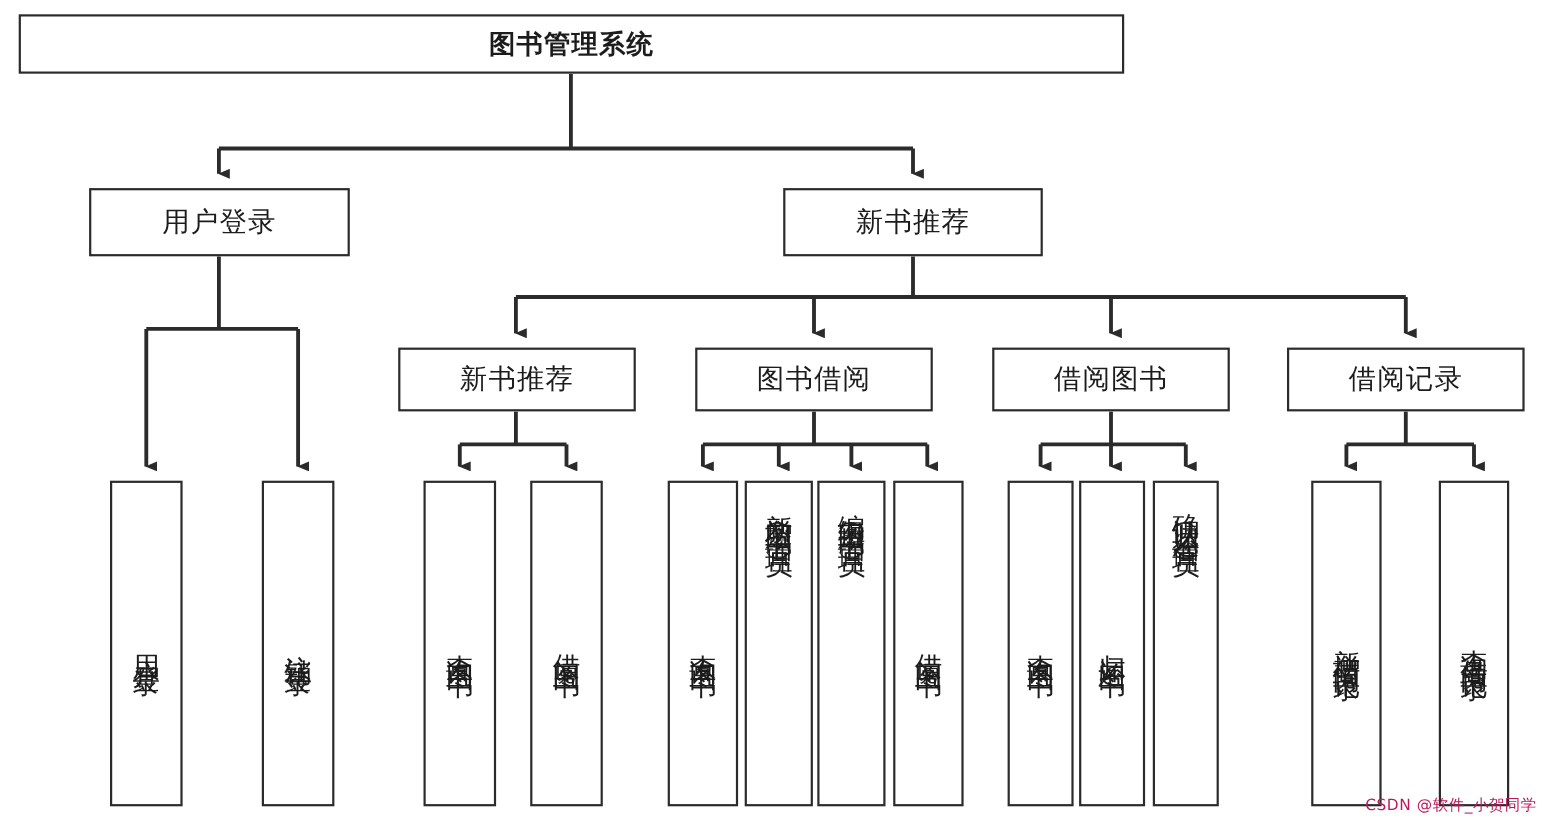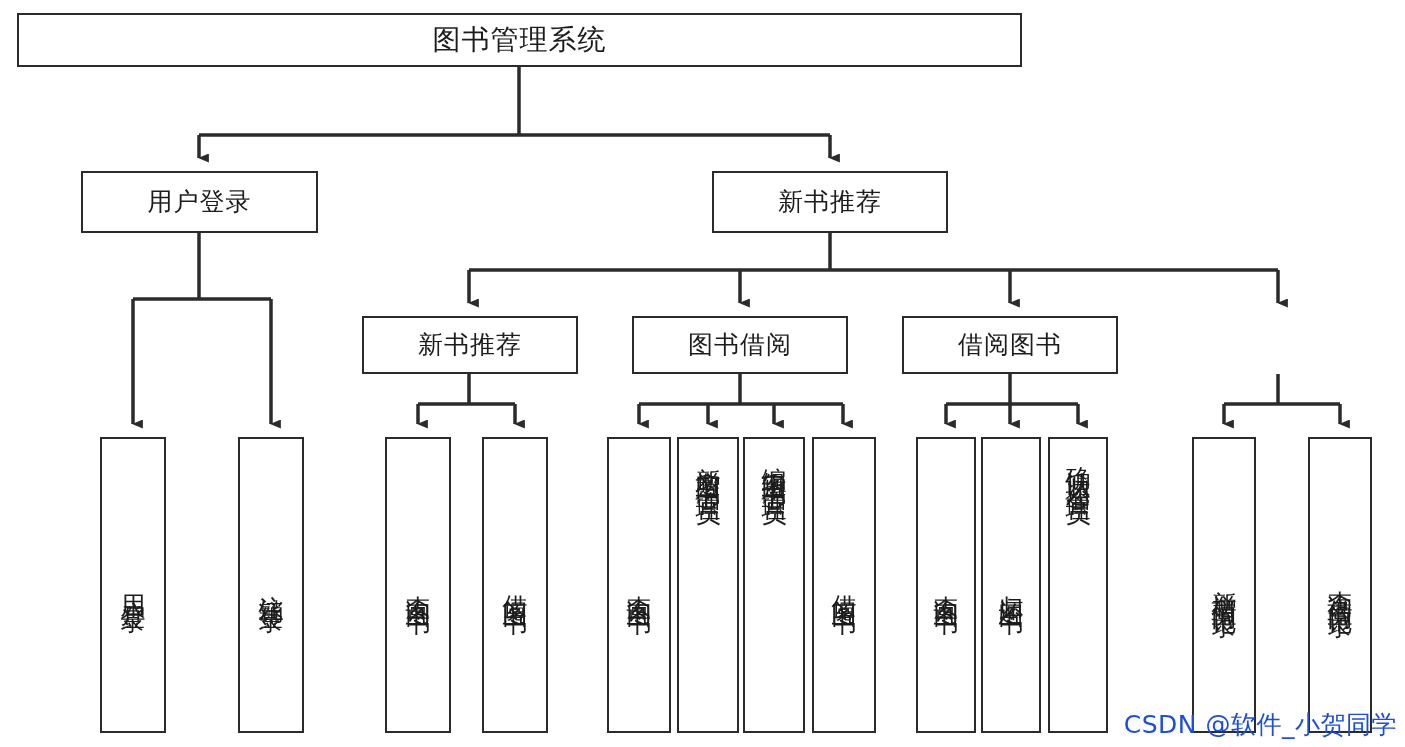--- a/index.html
+++ b/index.html
@@ -39,22 +39,23 @@
     line-height: 1.18;
     white-space: nowrap;
     color: #1c1c1c;
   }
   
   .node.horiz .node-label {
     font-size: 25px;
     letter-spacing: 1px;
   }
   .node.root .node-label {
-    font-size: 28px;
+    font-size: 24px;
     letter-spacing: 1px;
+    font-weight: bold;
   }
   
   .node.vert {
     align-items: flex-start;
     justify-content: center;
     padding-top: 8px;
   }
   .node.vert .node-label {
     writing-mode: vertical-rl;
     text-orientation: upright;
@@ -65,22 +66,22 @@
   }
   
   .node.vert.centered {
     align-items: center;
     padding-top: 0;
   }
   #watermark {
     position: absolute;
     right: 8px;
     bottom: 6px;
-    font-size: 25px;
-    color: #1d4ed8;
+    font-size: 14px;
+    color: #be185d;
     letter-spacing: 0.5px;
     white-space: nowrap;
     font-family: "DejaVu Sans", "Liberation Sans", sans-serif;
     margin-top: 22px;
   }
 </style>
 </head>
 <body>
 
 <div id="canvas">
@@ -154,20 +155,23 @@
   </div>
 
   <div class="node horiz" style="left:632px; top:316px; width:216px; height:58px;">
     <span class="node-label">图书借阅</span>
   </div>
 
   <div class="node horiz" style="left:902px; top:316px; width:216px; height:58px;">
     <span class="node-label">借阅图书</span>
   </div>
 
+  <div class="node horiz" style="left:1170px; top:316px; width:216px; height:58px;">
+    <span class="node-label">借阅记录</span>
+  </div>
 
   <div class="node vert centered" style="left:100px; top:437px; width:66px; height:296px;">
     <span class="node-label">用户登录</span>
   </div>
 
   <div class="node vert centered" style="left:238px; top:437px; width:66px; height:296px;">
     <span class="node-label">注销登录</span>
   </div>
 
   <div class="node vert centered" style="left:385px; top:437px; width:66px; height:296px;">

